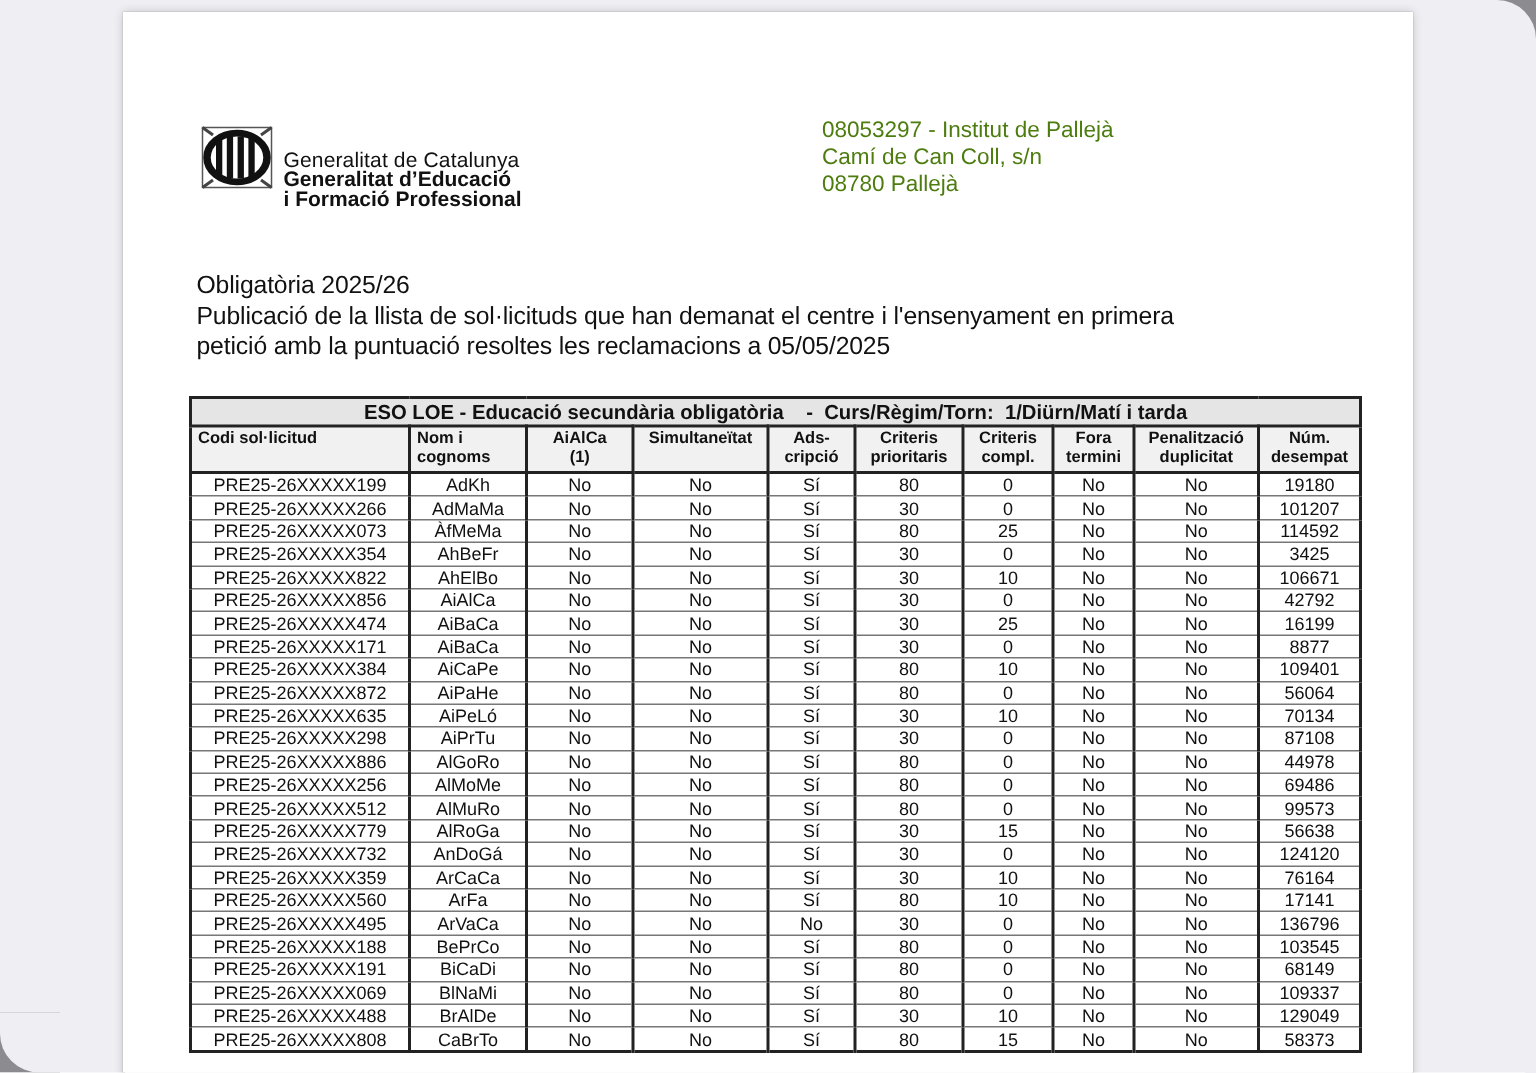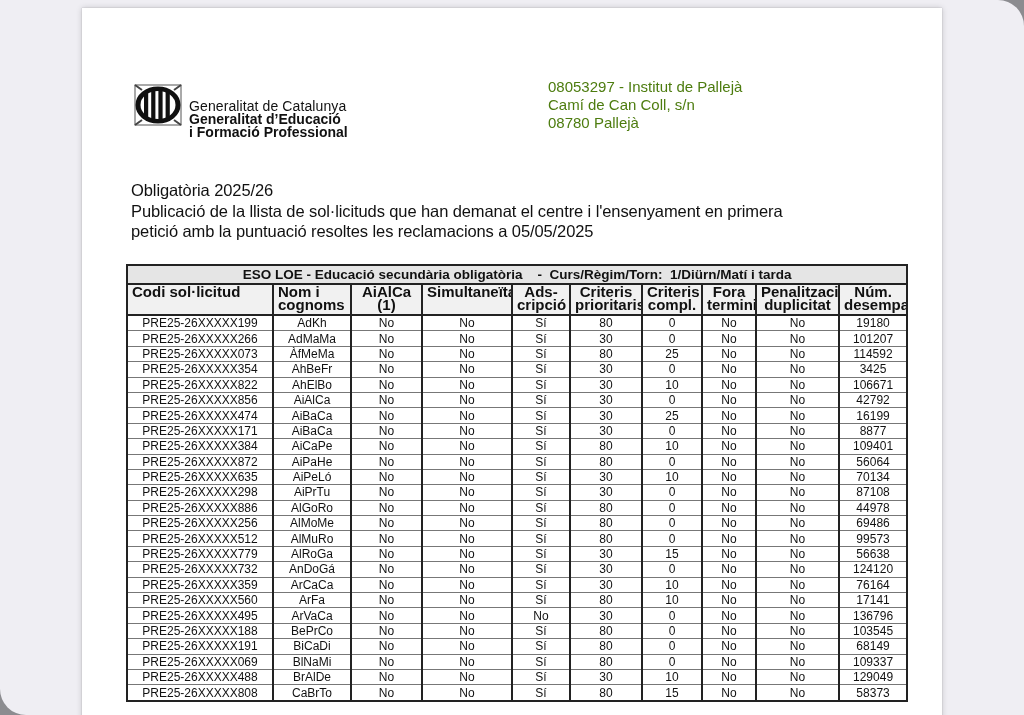--- a/index.html
+++ b/index.html
@@ -55,21 +55,21 @@
   td, th {
     border:1px solid #777; padding:0 4px; height:14.4px; line-height:14px;
     white-space:nowrap; overflow:hidden;
   }
   tbody td { border-left:2px solid #222; border-right:2px solid #222; }
   .tbl-title th {
     background:#e5e5e5; font-size:13.5px; font-weight:bold; height:17px;
     border:2px solid #222; border-bottom:1px solid #555; text-align:center;
   }
   .col-heads th {
-    background:#f1f1f1; font-size:15px; font-weight:bold; height:28px;
+    background:#f1f1f1; font-size:11px; font-weight:bold; height:28px;
     line-height:12.5px; vertical-align:top; padding-top:1px;
     border:2px solid #222; white-space:normal; text-align:center;
   }
   .col-heads th.left { text-align:left; }
   td.c { text-align:center; }
   td.l { text-align:center; }
   table { border:2px solid #222; }
 </style>
 </head>
 <body>

